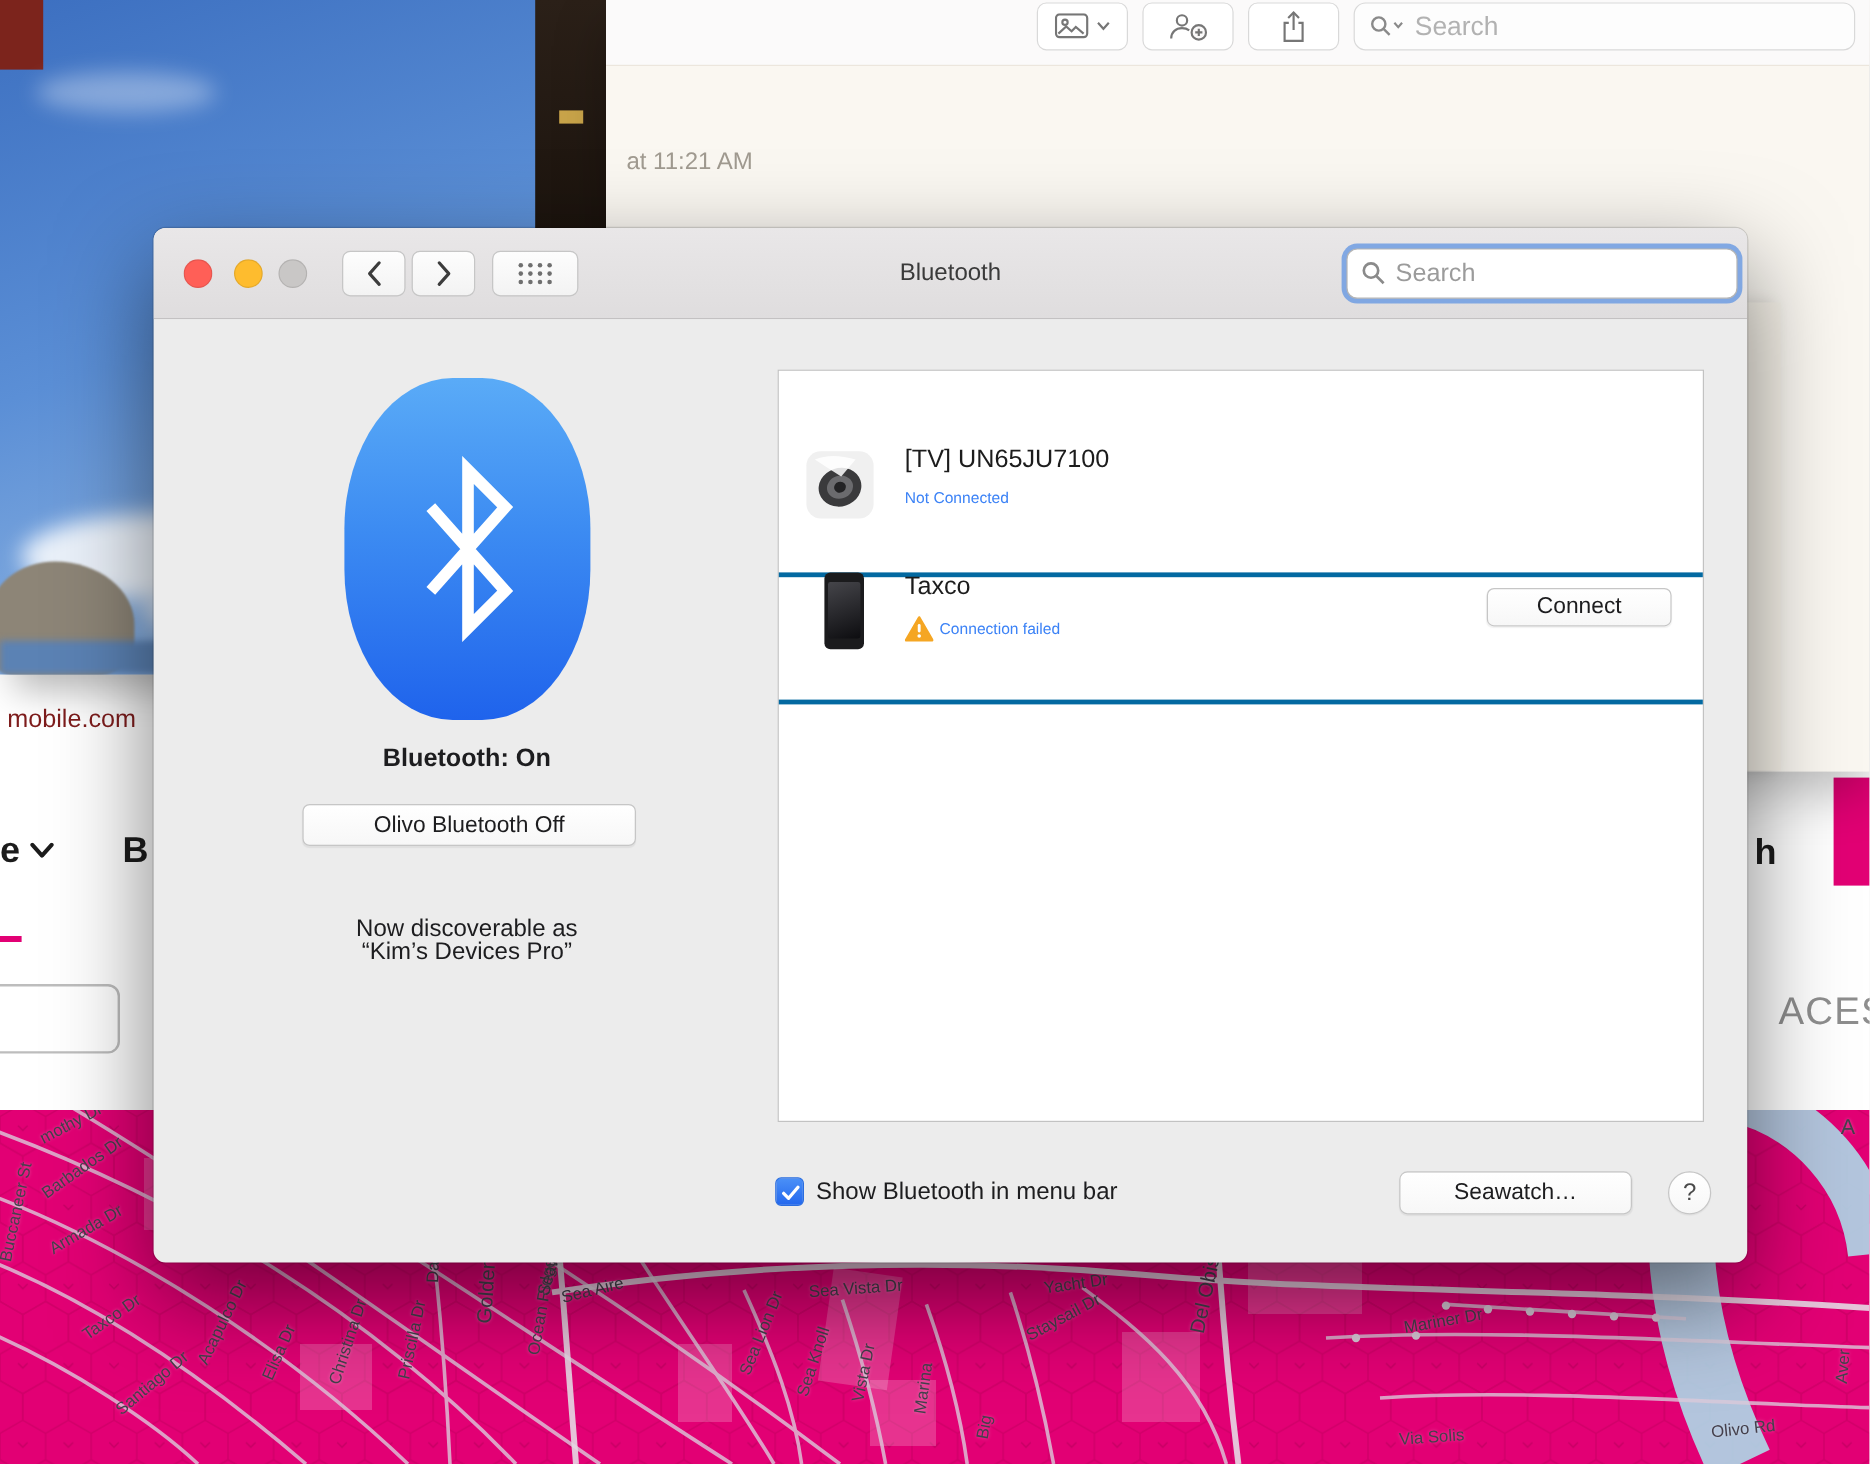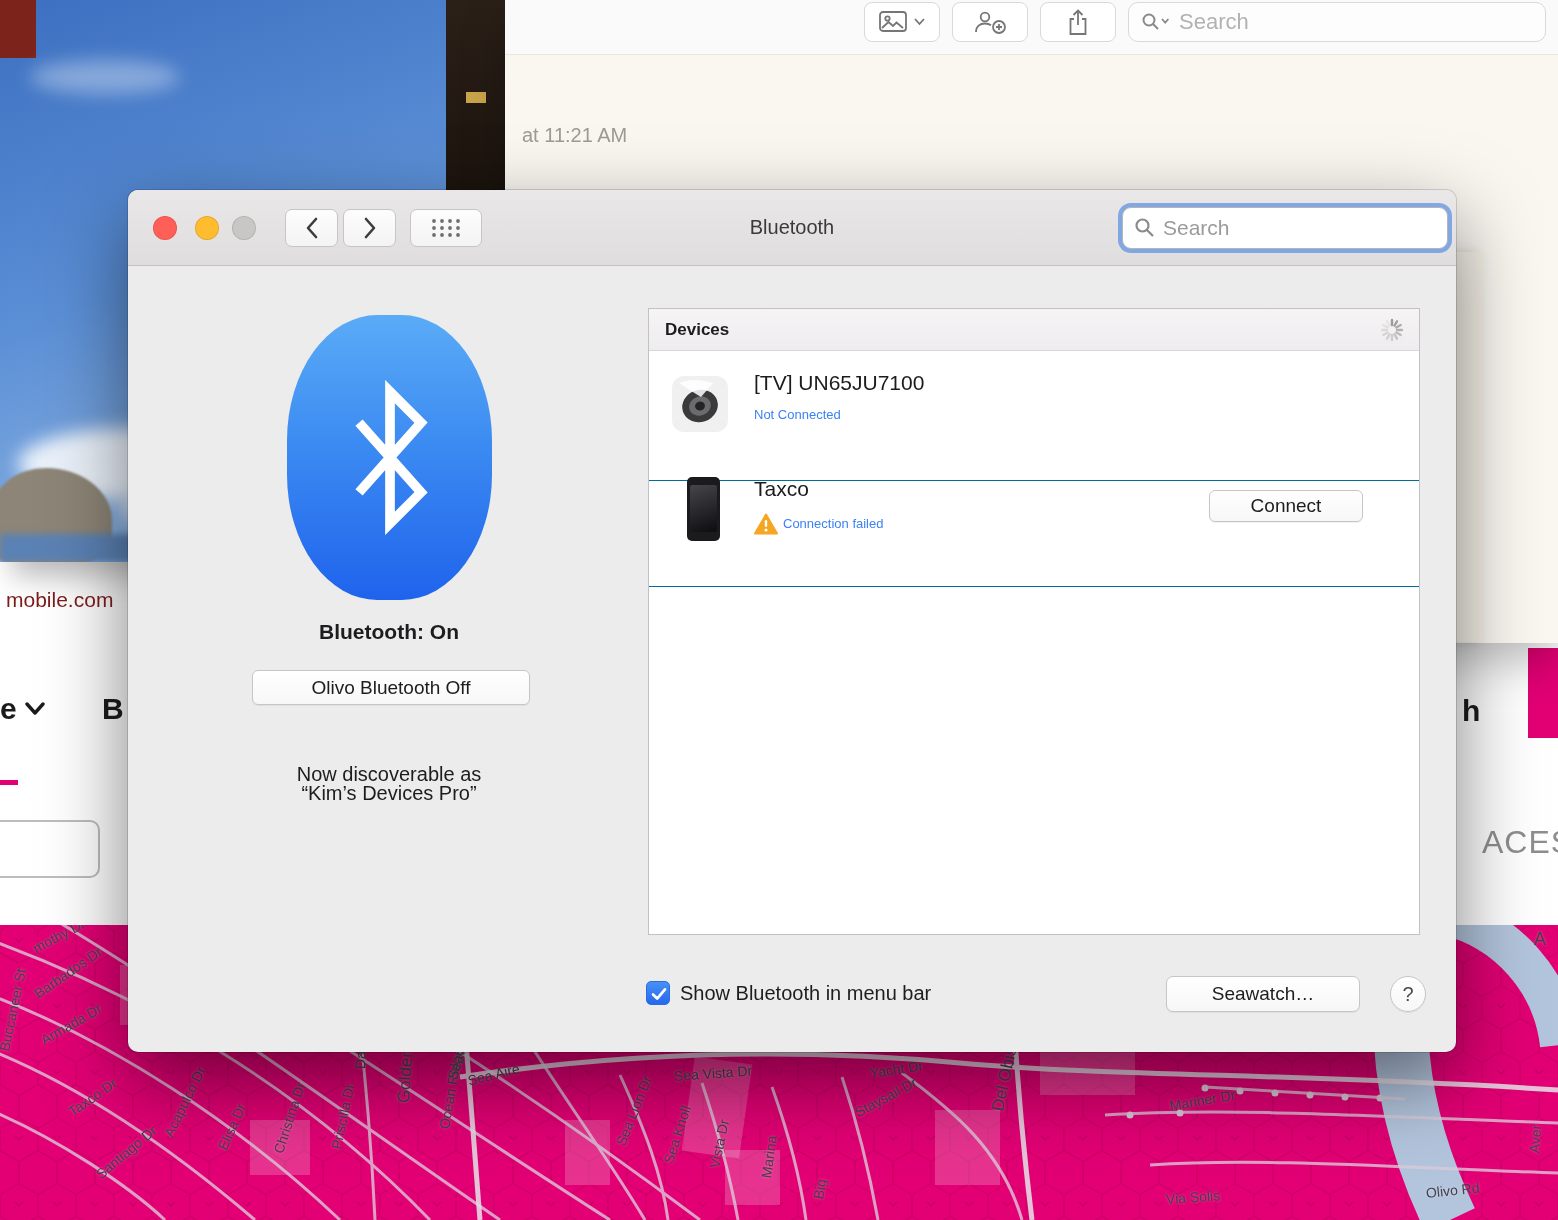--- a/index.html
+++ b/index.html
@@ -87,31 +87,31 @@
   .disc1 { position:absolute; left:0; top:540px; width:522px; text-align:center; font-size:20px; color:#1d1d1f;margin-top:33px; }
   .disc2 { position:absolute; left:0; top:592px; width:522px; text-align:center; font-size:20px; color:#1d1d1f; }
 
   .devices-panel { position:absolute; left:520px; top:118px; width:772px; height:627px;
       background:#fff; border:1px solid #c2c2c2; }
   .devices-header { position:absolute; left:0; top:0; right:0; height:42px; background:linear-gradient(#f6f4f5,#eeecee);
       border-bottom:1px solid #d8d8d8; display:flex; align-items:center; padding:0 14px 0 16px; }
   .devices-header .hdr { font-size:17px; font-weight:bold; color:#1d1d1f; }
   .spinner { margin-left:auto; width:26px; height:26px; animation:spin12 1s steps(12) infinite; }
   @keyframes spin12 { to { transform:rotate(360deg); } }
-  .dev-row { position:absolute; left:0; right:0; height:130px; border-bottom:1px solid #0369a1; }
+  .dev-row { position:absolute; left:0; right:0; height:130px; border-bottom:4px solid #0369a1; }
   .dev-row.r1 { top:42px; }
   .dev-row.r2 { top:148px; }
   .dev-name { position:absolute; left:105px; top:20px; font-size:21px; color:#1c1c1c; }
   .dev-status { position:absolute; left:105px; top:56px; font-size:13px; color:#3b82f6; }
   .dev-status.warn { left:134px; top:59px; }
   .warn-icon { position:absolute; left:105px; top:56px; }
   .speaker-wrap { position:absolute; left:22px; top:24px; width:58px; height:58px; }
   .iphone { position:absolute; left:38px; top:20px; width:33px; height:64px; background:#1b1b1d; border-radius:5px; }
   .iphone .screen { position:absolute; left:3px; top:8px; right:3px; bottom:9px; background:linear-gradient(160deg,#45454a,#0d0d10); border-radius:2px; }
-  .connect-btn { position:absolute; left:560px; top:33px; width:154px; height:32px; }
+  .connect-btn { position:absolute; left:590px; top:33px; width:154px; height:32px; }
 
   .footer-check { position:absolute; left:518px; top:791px; width:24px; height:24px; border-radius:5px;
       border:1px solid #b0b0b0; background:#fff; }
   .footer-check.checked { background:linear-gradient(#4a90f7,#2468ee); border-color:#2a6de0; }
   .footer-check svg { display:none; position:absolute; left:1px; top:1px; }
   .footer-check.checked svg { display:block; }
   .footer-label { position:absolute; left:552px; top:791px; font-size:20px; color:#1d1d1f; line-height:24px; }
   .advanced-btn { position:absolute; left:1038px; top:786px; width:194px; height:36px; border-radius:7px; }
   .help-btn { position:absolute; left:1262px; top:786px; width:36px; height:36px; border-radius:50%;
       font-size:20px; color:#4a4a4a; }
@@ -329,39 +329,20 @@
     <svg width="98" height="155" viewBox="0 0 100 160" fill="none" stroke="#fff" stroke-width="10" stroke-linejoin="miter">
       <path d="M18 44 L82 116 L50 148 L50 12 L82 44 L18 116"></path>
     </svg>
   </div>
   <div class="bt-status">Bluetooth: On</div>
   <button class="btn toggle-btn">Olivo Bluetooth Off</button>
   <div class="disc1">Now discoverable as</div>
   <div class="disc2">“Kim’s Devices Pro”</div>
 
   <div class="devices-panel">
-    <div class="devices-header">
-      <span class="hdr">Devices</span>
-      <svg class="spinner" viewBox="0 0 26 26">
-        <g stroke="#9a9a9a" stroke-width="2.4" stroke-linecap="round">
-          <line x1="13" y1="3" x2="13" y2="8" opacity="1" transform="rotate(0 13 13)"></line>
-          <line x1="13" y1="3" x2="13" y2="8" opacity=".9" transform="rotate(30 13 13)"></line>
-          <line x1="13" y1="3" x2="13" y2="8" opacity=".8" transform="rotate(60 13 13)"></line>
-          <line x1="13" y1="3" x2="13" y2="8" opacity=".7" transform="rotate(90 13 13)"></line>
-          <line x1="13" y1="3" x2="13" y2="8" opacity=".6" transform="rotate(120 13 13)"></line>
-          <line x1="13" y1="3" x2="13" y2="8" opacity=".5" transform="rotate(150 13 13)"></line>
-          <line x1="13" y1="3" x2="13" y2="8" opacity=".4" transform="rotate(180 13 13)"></line>
-          <line x1="13" y1="3" x2="13" y2="8" opacity=".35" transform="rotate(210 13 13)"></line>
-          <line x1="13" y1="3" x2="13" y2="8" opacity=".3" transform="rotate(240 13 13)"></line>
-          <line x1="13" y1="3" x2="13" y2="8" opacity=".25" transform="rotate(270 13 13)"></line>
-          <line x1="13" y1="3" x2="13" y2="8" opacity=".2" transform="rotate(300 13 13)"></line>
-          <line x1="13" y1="3" x2="13" y2="8" opacity=".15" transform="rotate(330 13 13)"></line>
-        </g>
-      </svg>
-    </div>
 
     <div class="dev-row r1">
       <div class="speaker-wrap">
         <svg width="58" height="58" viewBox="0 0 58 58">
           <rect x="1" y="1" width="56" height="56" rx="12" fill="#f0f0f0"></rect>
           <g transform="rotate(-18 29 31)">
             <ellipse cx="29" cy="31" rx="18" ry="16" fill="#3a3a3c"></ellipse>
             <ellipse cx="29" cy="31" rx="11" ry="9.5" fill="#6b6b6e"></ellipse>
             <ellipse cx="29" cy="31" rx="5" ry="4.5" fill="#232325"></ellipse>
           </g>

